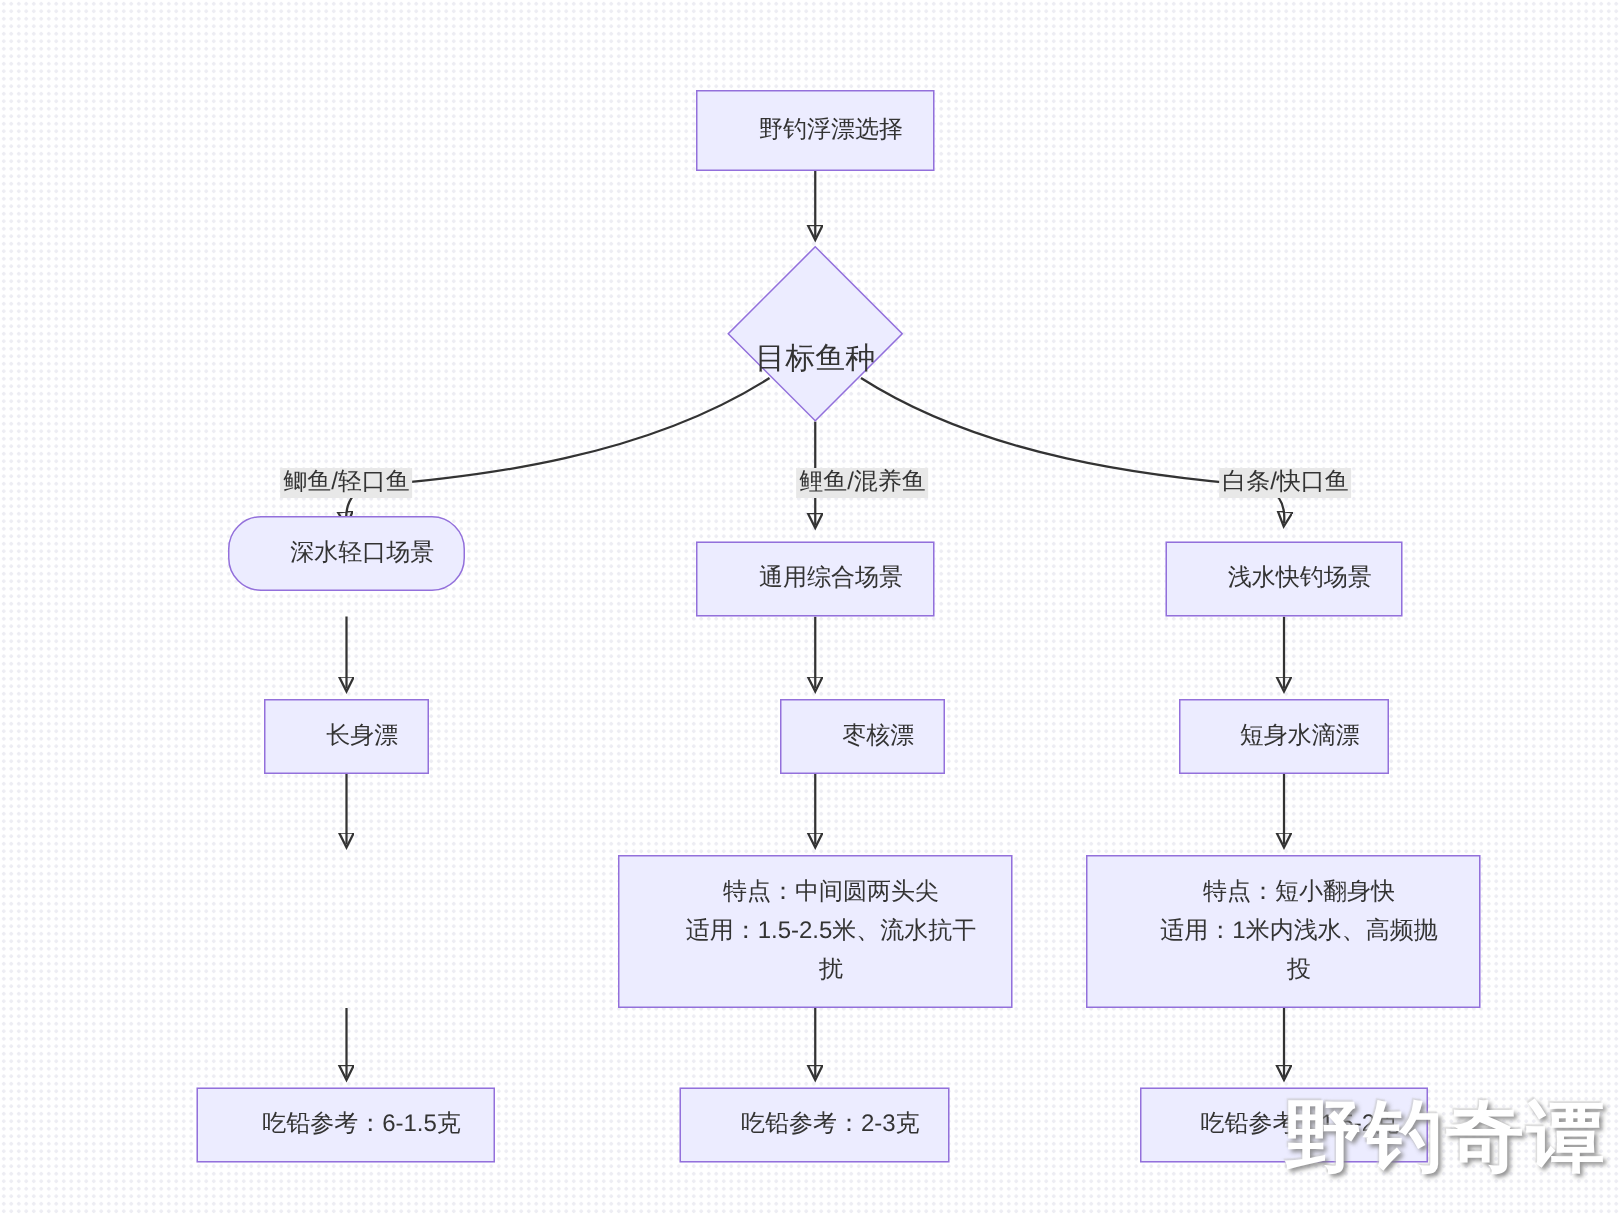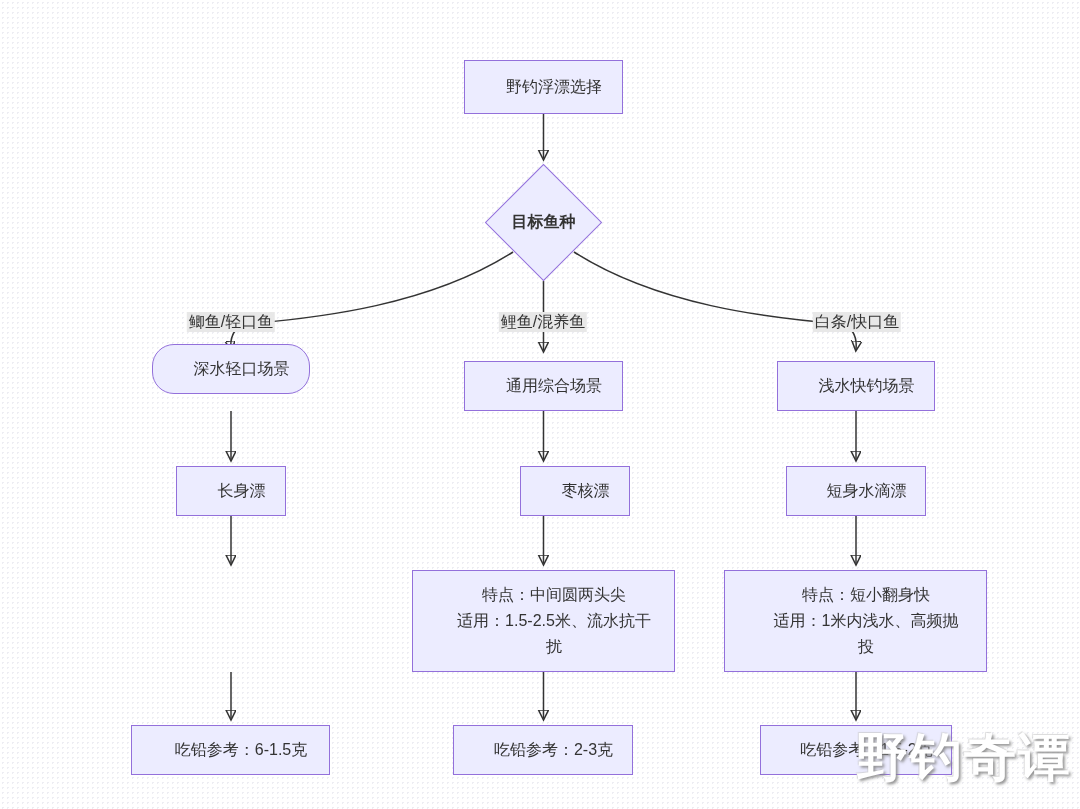--- a/index.html
+++ b/index.html
@@ -28,24 +28,23 @@
   }
   .diamond-wrap{position:absolute;}
   .diamond-shape{
     position:absolute;
     box-sizing:border-box;
     background:#ECECFF;
     border:1.5px solid #9370DB;
     transform:rotate(45deg);
   }
   .diamond-label{
-    position:absolute;left:0;top:0;width:100%;height:100%;
+    position:absolute;left:0;top:16px;width:100%;height:100%;
     display:flex;align-items:center;justify-content:center;
-    font-size:16px;
-    font-weight:bold;
+    font-size:20px;
   }
   .edge-label{
     position:absolute;
     transform:translate(-50%,-50%);
     background:#e8e8e8;
     padding:0 2px;
     font-size:16px;line-height:20px;
     white-space:nowrap;
   }
   .watermark{
@@ -87,21 +86,21 @@
   <div class="node" style="left:464px;top:60px;width:159px;height:54px;">
     <span>野钓浮漂选择</span>
   </div>
 
   <div class="diamond-wrap" style="left:502px;top:181px;width:83px;height:83px;">
     <div class="diamond-shape" style="left:0;top:0;width:83px;height:83px;"></div>
     <div class="diamond-label">目标鱼种</div>
   </div>
 
   <div class="edge-label" style="left:231px;top:322px;">鲫鱼/轻口鱼</div>
-  <div class="edge-label" style="left:543px;top:322px;">鲤鱼/混养鱼</div>
+  <div class="edge-label" style="left:575px;top:322px;">鲤鱼/混养鱼</div>
   <div class="edge-label" style="left:857px;top:322px;">白条/快口鱼</div>
 
   <div class="node" style="left:152px;top:344px;width:158px;height:50px;border-radius:22px;">
     <span>深水轻口场景</span>
   </div>
   <div class="node" style="left:464px;top:361px;width:159px;height:50px;">
     <span>通用综合场景</span>
   </div>
   <div class="node" style="left:777px;top:361px;width:158px;height:50px;">
     <span>浅水快钓场景</span>

